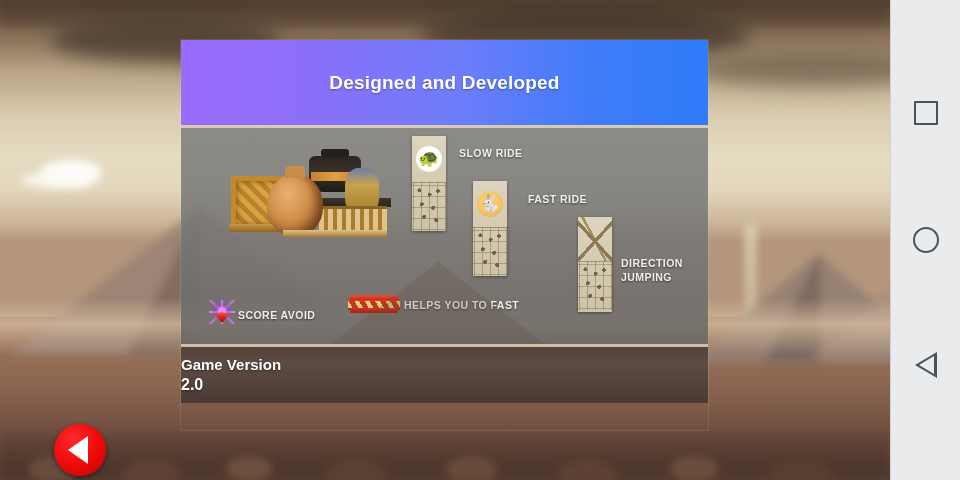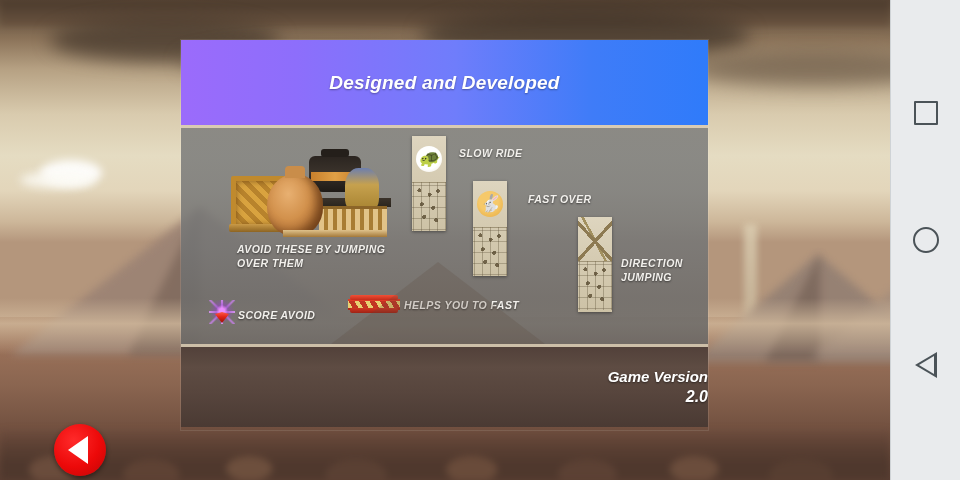--- a/index.html
+++ b/index.html
@@ -1,21 +1,21 @@
 <!DOCTYPE html>
 <html><head>
 <meta charset="utf-8">
 <style>
   * { margin:0; padding:0; box-sizing:border-box; }
   html,body { width:960px; height:480px; overflow:hidden; }
   body {
     font-family:"Liberation Sans", sans-serif;
     background:#e8eaec;
   }
-  #screen { position:relative; width:960px; height:480px;font-style:italic; }
+  #screen { position:relative; width:960px; height:480px; }
 
   
   #game-viewport {
     position:absolute; left:0; top:0; width:890px; height:480px;
     overflow:hidden; background:#b08d74;
   }
   .bg-layer { position:absolute; left:0; top:0; width:100%; height:100%; }
   .bg-sky {
     background:
       linear-gradient(180deg,
@@ -135,23 +135,23 @@
     overflow:hidden;
   }
   #credits-body::after {
     content:""; position:absolute; left:26%; bottom:-10px;
     border-style:solid; border-width:0 120px 92px 120px;
     border-color:transparent transparent rgba(92,72,60,.22) transparent;
     pointer-events:none;
   }
 
   #credits-footer {
-    height:80px;
+    height:56px;
     background:linear-gradient(180deg,#52413a 0%, #5e4c43 26%, #57453d 58%, #4a3a33 100%);
-    display:flex; flex-direction:column; align-items:flex-end; justify-content:center;
+    display:flex; flex-direction:column; align-items:flex-start; justify-content:center;
   }
   #credits-footer .v1 { color:#fff; font-size:15px; font-weight:bold; text-shadow:0 1px 2px rgba(0,0,0,.5); }
   #credits-footer .v2 { color:#fff; font-size:16px; font-weight:bold; margin-top:3px; text-shadow:0 1px 2px rgba(0,0,0,.5); }
 
   
   .legend-label {
     position:absolute; color:#f2f0ec; font-size:10.5px; font-weight:bold;
     letter-spacing:.45px; line-height:14px; text-shadow:0 1px 2px rgba(0,0,0,.55);
     white-space:pre-line;
   }
@@ -383,40 +383,38 @@
         <div class="crate"></div>
         <div class="crate-base"></div>
         <div class="colonnade-top"></div>
         <div class="amphora"></div>
         <div class="amphora-band"></div>
         <div class="vase-blue"></div>
         <div class="colonnade"></div>
         <div class="vase-big"></div>
         <div class="plinth"></div>
       </div>
-      <div class="legend-label" style="left:56px; top:114px;">AVOID THESE BY JUMPING
-OVER THEM</div>
 
       <div class="tablet" style="left:231px; top:8px; height:95px;">
         <div class="glyph-top">
           <div class="disc disc-white"></div>
           <span class="animal">🐢</span>
         </div>
         <div class="glyph-rows"></div>
       </div>
       <div class="legend-label" style="left:278px; top:18px;">SLOW RIDE</div>
 
       <div class="tablet" style="left:292px; top:53px; height:95px;">
         <div class="glyph-top">
           <div class="disc disc-sun"></div>
           <span class="animal">🐇</span>
         </div>
         <div class="glyph-rows"></div>
       </div>
-      <div class="legend-label" style="left:347px; top:64px;">FAST OVER</div>
+      <div class="legend-label" style="left:347px; top:64px;">FAST RIDE</div>
 
       <div class="tablet tablet-arrows" style="left:397px; top:89px; height:95px;">
         <div class="glyph-top">
           <div class="arrow-cross"></div>
         </div>
         <div class="glyph-rows"></div>
       </div>
       <div class="legend-label" style="left:440px; top:128px;">DIRECTION
 JUMPING</div>
 

